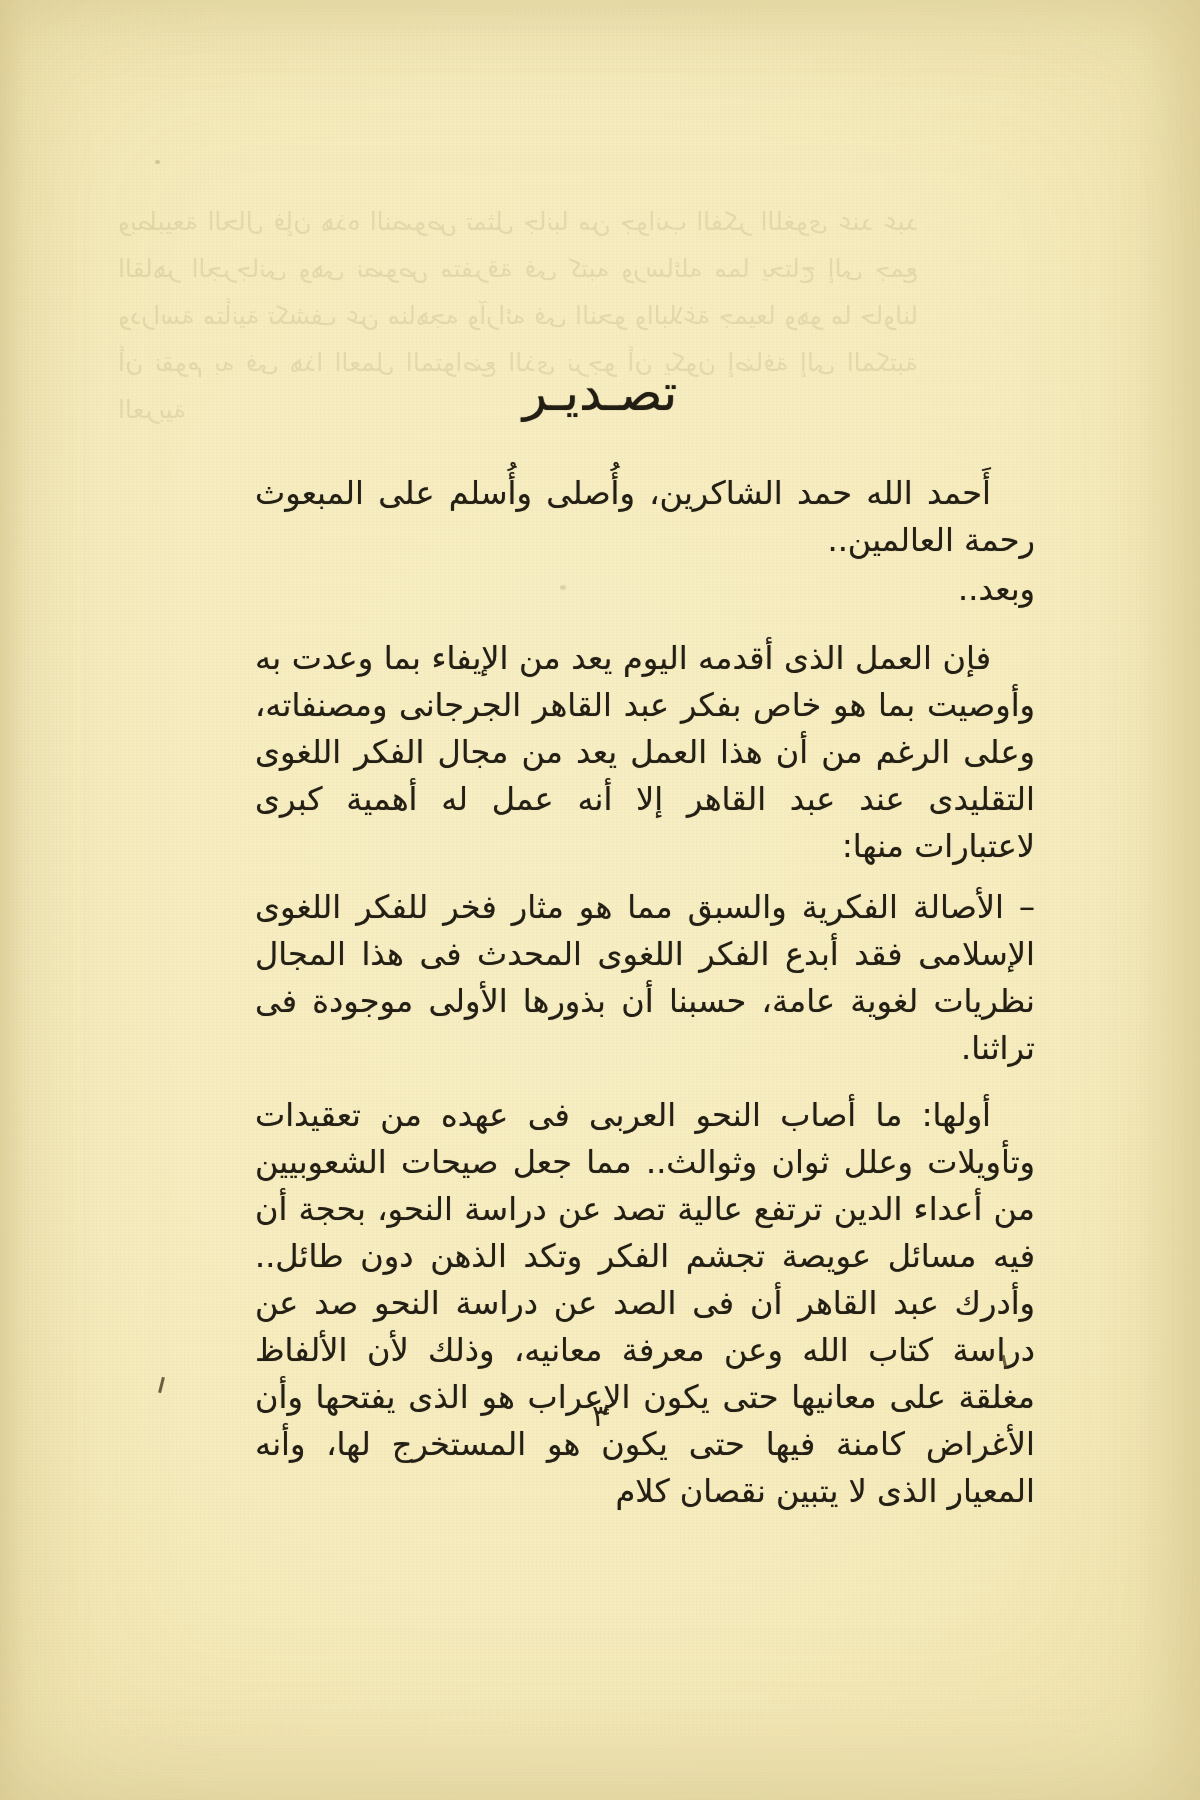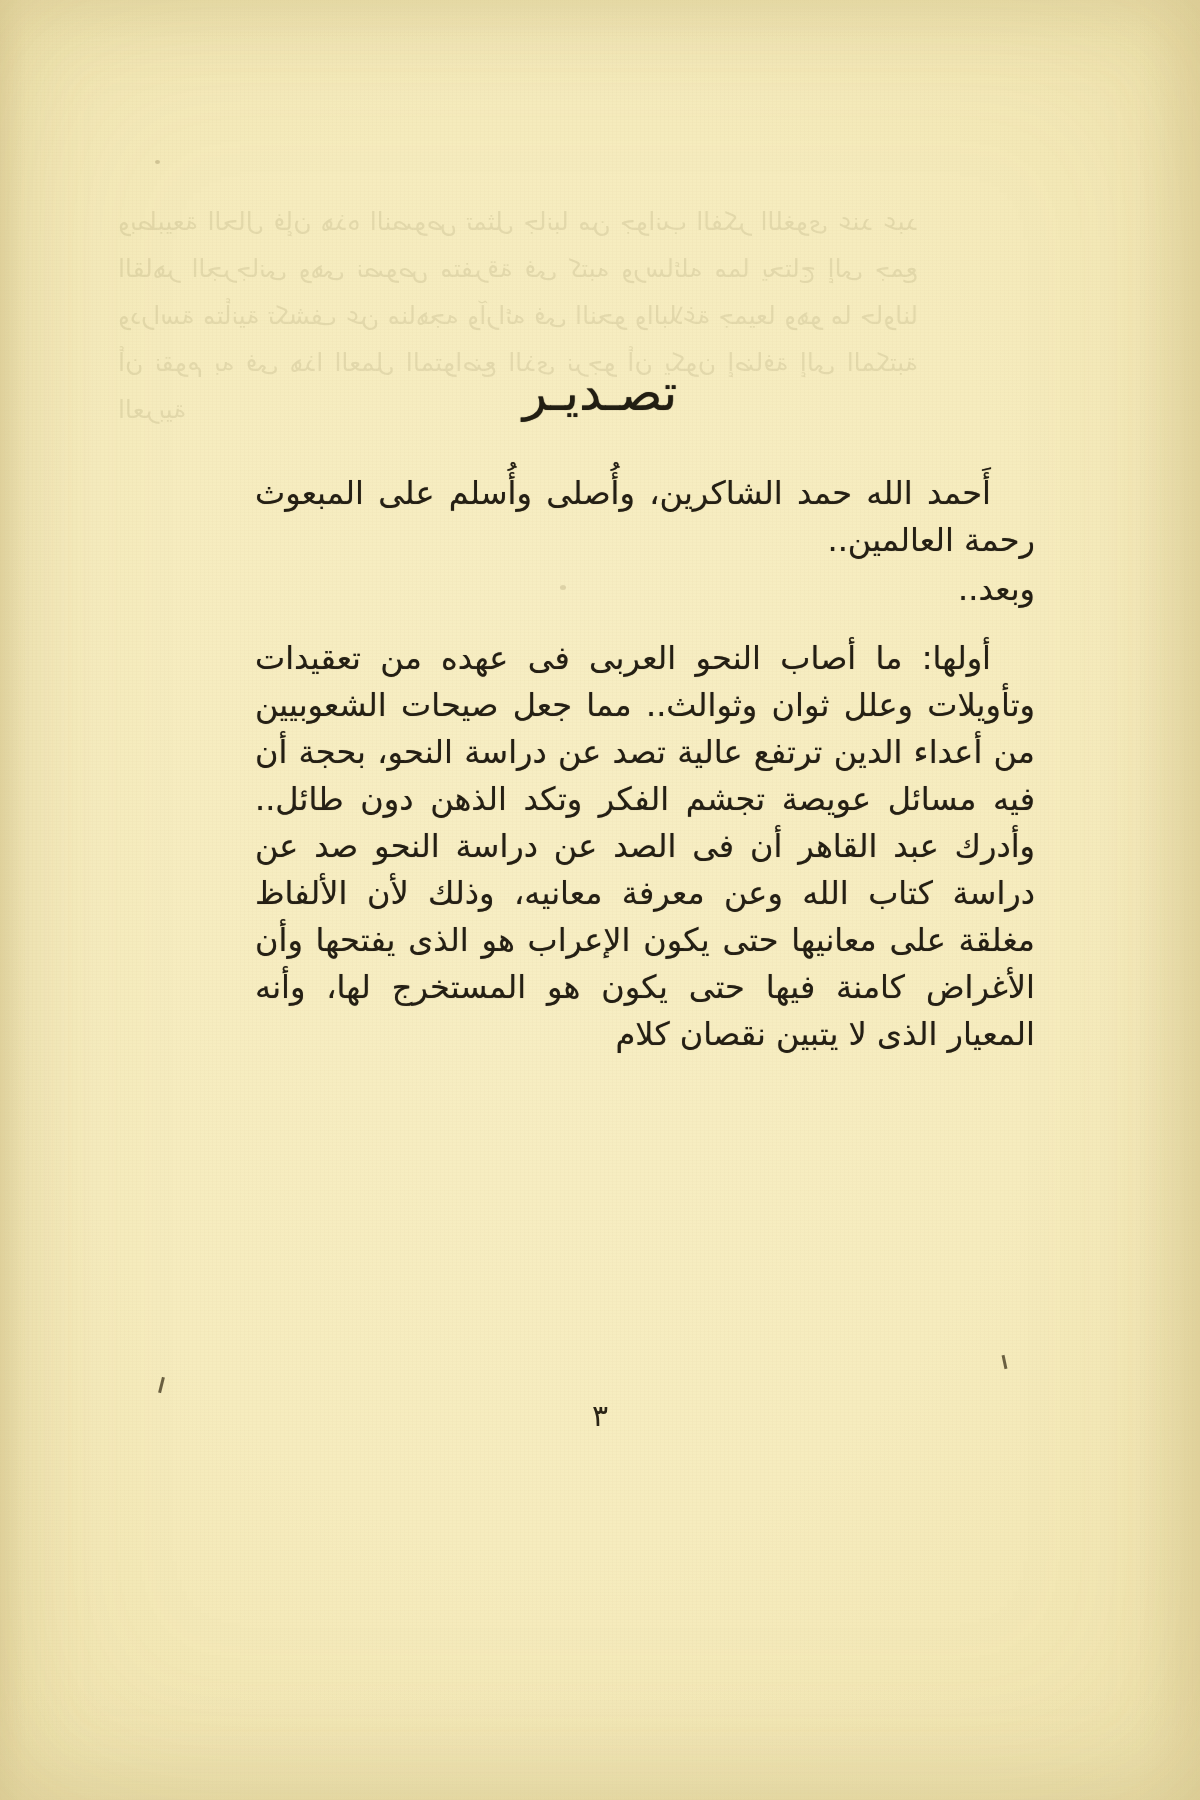--- a/index.html
+++ b/index.html
@@ -194,20 +194,22 @@
   <div class="grain"></div>
 
   <div class="content">
 
 
     <div class="section-title">تصـديـر</div>
 
     <div class="body-text">
       <p class="salutation">أَحمد الله حمد الشاكرين، وأُصلى وأُسلم على المبعوث رحمة العالمين..</p>
       <p class="wabad">وبعد..</p>
+      <p class="indent">فإن العمل الذى أقدمه اليوم يعد من الإيفاء بما وعدت به وأوصيت بما هو خاص بفكر عبد القاهر الجرجانى ومصنفاته، وعلى الرغم من أن هذا العمل يعد من مجال الفكر اللغوى التقليدى عند عبد القاهر إلا أنه عمل له أهمية كبرى لاعتبارات منها:</p>
+      <p class="bullet">– الأصالة الفكرية والسبق مما هو مثار فخر للفكر اللغوى الإسلامى فقد أبدع الفكر اللغوى المحدث فى هذا المجال نظريات لغوية عامة، حسبنا أن بذورها الأولى موجودة فى تراثنا.</p>
       <p class="indent">أولها: ما أصاب النحو العربى فى عهده من تعقيدات وتأويلات وعلل ثوان وثوالث.. مما جعل صيحات الشعوبيين من أعداء الدين ترتفع عالية تصد عن دراسة النحو، بحجة أن فيه مسائل عويصة تجشم الفكر وتكد الذهن دون طائل.. وأدرك عبد القاهر أن فى الصد عن دراسة النحو صد عن دراسة كتاب الله وعن معرفة معانيه، وذلك لأن الألفاظ مغلقة على معانيها حتى يكون الإعراب هو الذى يفتحها وأن الأغراض كامنة فيها حتى يكون هو المستخرج لها، وأنه المعيار الذى لا يتبين نقصان كلام</p>
     </div>
 
     <div class="page-number">٣</div>
   </div>
 
   <div class="smudge" style="top:160px; left:155px; width:5px; height:4px; opacity:.5;"></div>
   <div class="smudge" style="top:585px; left:560px; width:6px; height:5px; opacity:.35;"></div>
   <div class="tick-mark" style="top:1377px; left:160px; width:3px; height:16px; transform:rotate(14deg);"></div>
   <div class="tick-mark" style="top:1355px; left:1003px; width:3px; height:14px; transform:rotate(-12deg);"></div>

